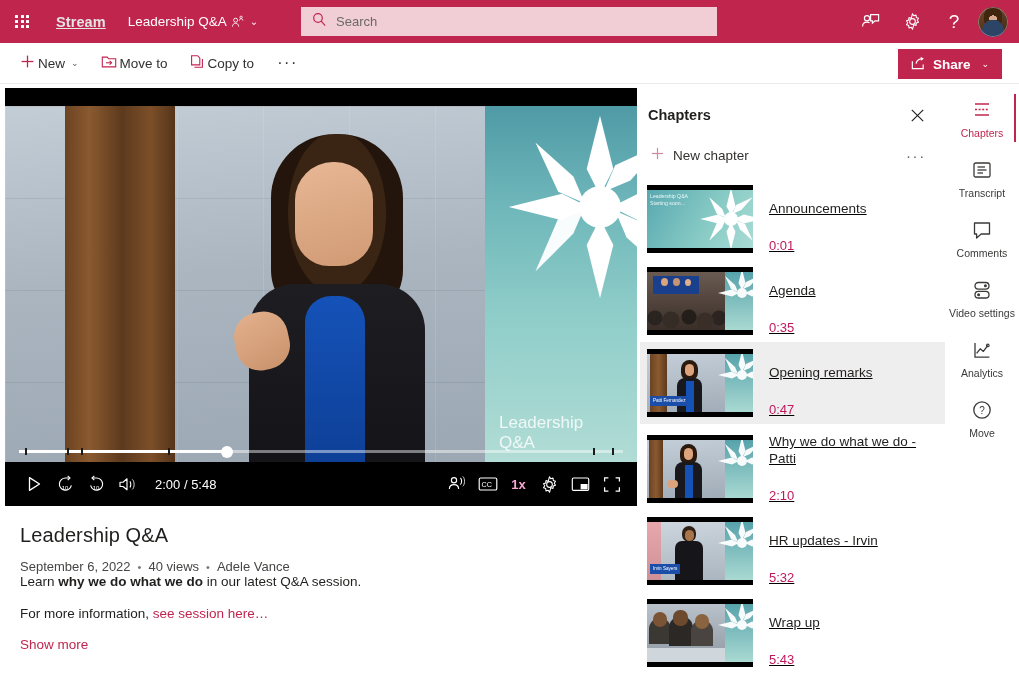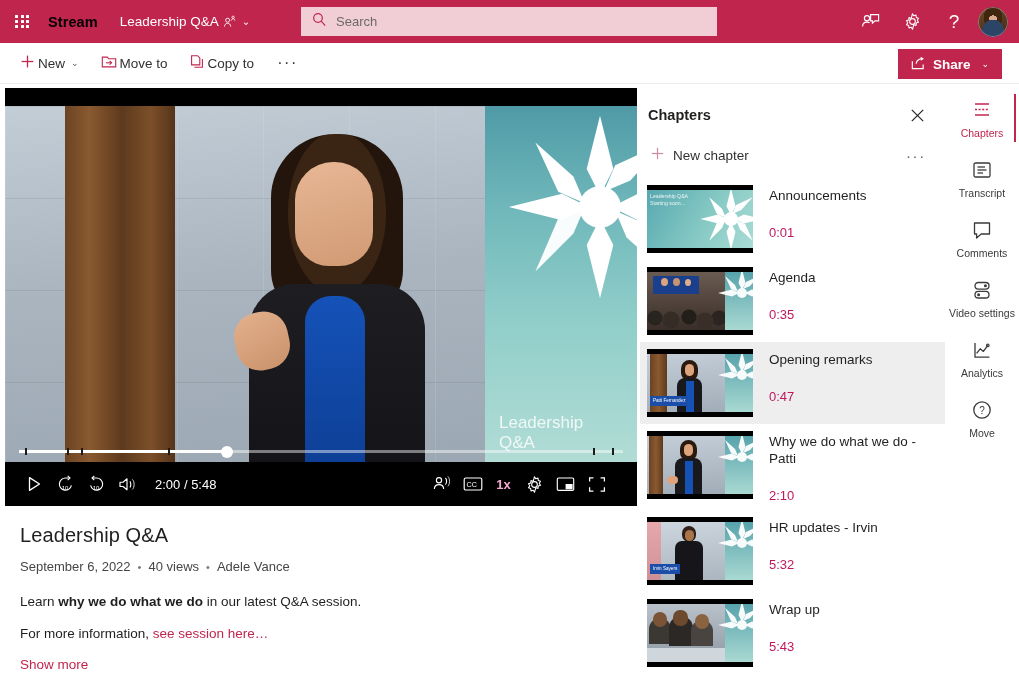--- a/index.html
+++ b/index.html
@@ -24,23 +24,24 @@
     cursor: pointer;
   }
   .waffle-grid {
     display: grid;
     grid-template-columns: repeat(3, 3px);
     grid-template-rows: repeat(3, 3px);
     gap: 2.4px;
   }
   .waffle-grid i { display: block; width: 3px; height: 3px; background: #ffffff; border-radius: 0.5px; }
   .brand {
-    color: #000000; font-size: 14.5px; font-weight: bold;
-    margin-left: 4px; margin-right: 22px; letter-spacing: 0.1px;
+    color: #e5e5e5; font-size: 14.5px; font-weight: bold;
+    margin-left: 12px; margin-right: 22px; letter-spacing: 0.1px;
     cursor: pointer;
+    text-decoration: underline;
   }
   .doc-title {
     color: #ffffff; font-size: 13.5px; display: flex; align-items: center;
     gap: 4px; cursor: pointer;
   }
   .doc-title .chev { font-size: 10px; opacity: 0.95; margin-left: 2px;}
   .shared-ico { display: inline-block; position: relative; width: 13px; height: 13px; }
 
   .searchwrap {
     position: absolute; left: 301px; top: 7px;
@@ -194,34 +195,34 @@
   }
   .ctrl {
     width: 31px; height: 32px; display: flex; align-items: center; justify-content: center;
     cursor: pointer; color: #ffffff;
   }
   .ctrl:first-child { margin-left: 14px; }
   .time {
     color: #ffffff; font-size: 13px; margin-left: 12px;
     font-family: "Liberation Sans", sans-serif;
   }
-  .ctrl-right { position: absolute; right: 25px; display: flex; align-items: center; }
+  .ctrl-right { position: absolute; right: 10px; display: flex; align-items: center; }
   .speed { color: #f9a8d4; font-size: 13px; font-weight: bold; }
 
   
   .meta { position: absolute; left: 20px; top: 524px; width: 600px; }
   .meta h1 {
     font-size: 20px; font-weight: normal; color: #201f1e; letter-spacing: 0.1px;
   }
   .meta .sub {
     margin-top: 12px; font-size: 13px; color: #484644;
     display: flex; align-items: center; gap: 7px;
   }
   .meta .sub .dot { font-size: 11px; color: #7a7876; }
-  .meta .desc { margin-top: 20px; font-size: 13.5px; color: #201f1e; }
+  .meta .desc { margin-top: 0; font-size: 13.5px; color: #201f1e; }
   .meta .desc b { font-weight: bold; }
   .meta .info { margin-top: 17px; font-size: 13.5px; color: #201f1e; }
   .link { color: #c0254e; cursor: pointer; }
   .showmore {
     margin-top: 16px; font-size: 13.5px; color: #c0254e; cursor: pointer; display: inline-block;
   }
 
   
   .panel {
     position: absolute; left: 640px; top: 88px;
@@ -245,22 +246,22 @@
     display: flex; align-items: center; gap: 8px;
     font-size: 13.5px; color: #323130; cursor: pointer;
     padding: 5px 6px;
   }
   .panel-ellipsis {
     font-size: 15px; color: #605e5c; letter-spacing: 1.7px; cursor: pointer;
     padding: 2px 5px;
   }
   .chap-list { margin-top: 9px; }
   .chap-row {
-    display: flex; align-items: flex-start; gap: 16px;
-    padding: 7px 6px 7px 7px; cursor: pointer;
+    display: flex; align-items: flex-end; gap: 16px;
+    padding: 7px 6px 7px 7px; cursor: pointer; text-decoration: underline;
   }
   .chap-row.active { background: #efeeee; }
   .thumb {
     width: 106px; height: 68px; flex: none;
     background: #000000; position: relative; overflow: hidden;
   }
   .thumb-inner { position: absolute; left: 0; top: 5px; width: 106px; height: 58px; overflow: hidden; }
   .thumb-teal {
     position: absolute; right: 0; top: 0; width: 28px; height: 100%;
     background: linear-gradient(180deg,#57a3ac,#a9d9d2);

